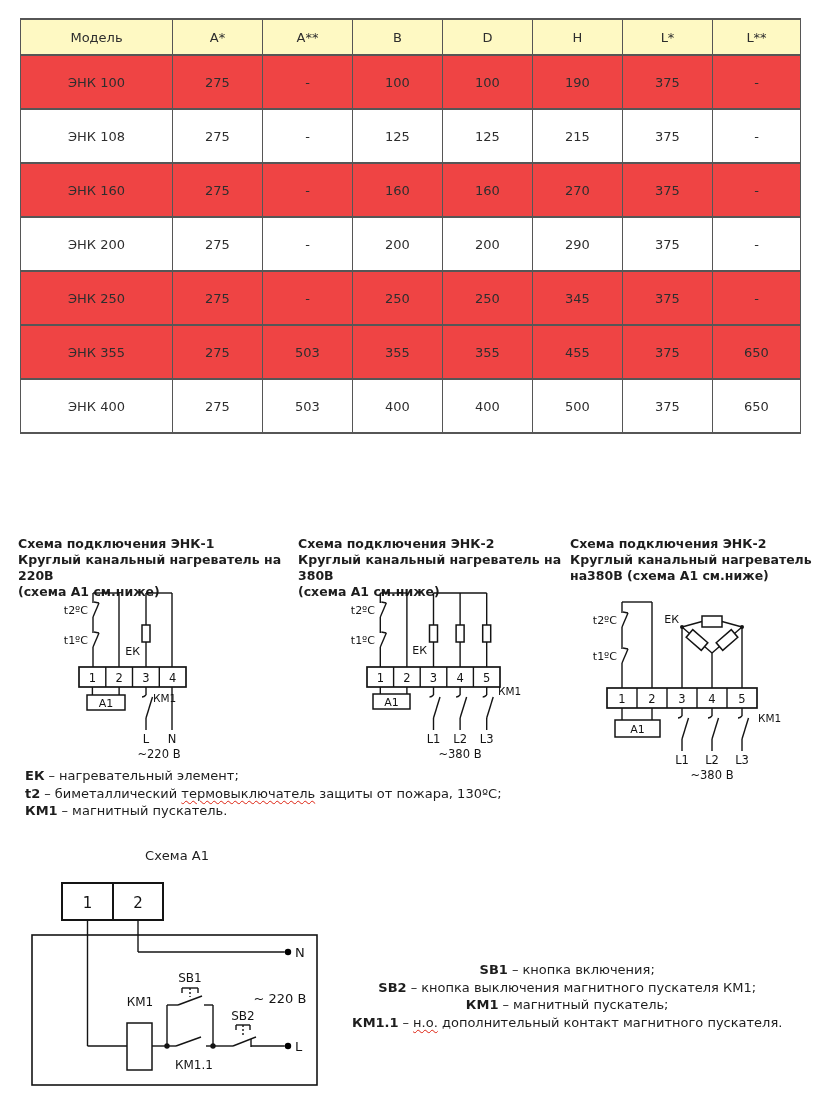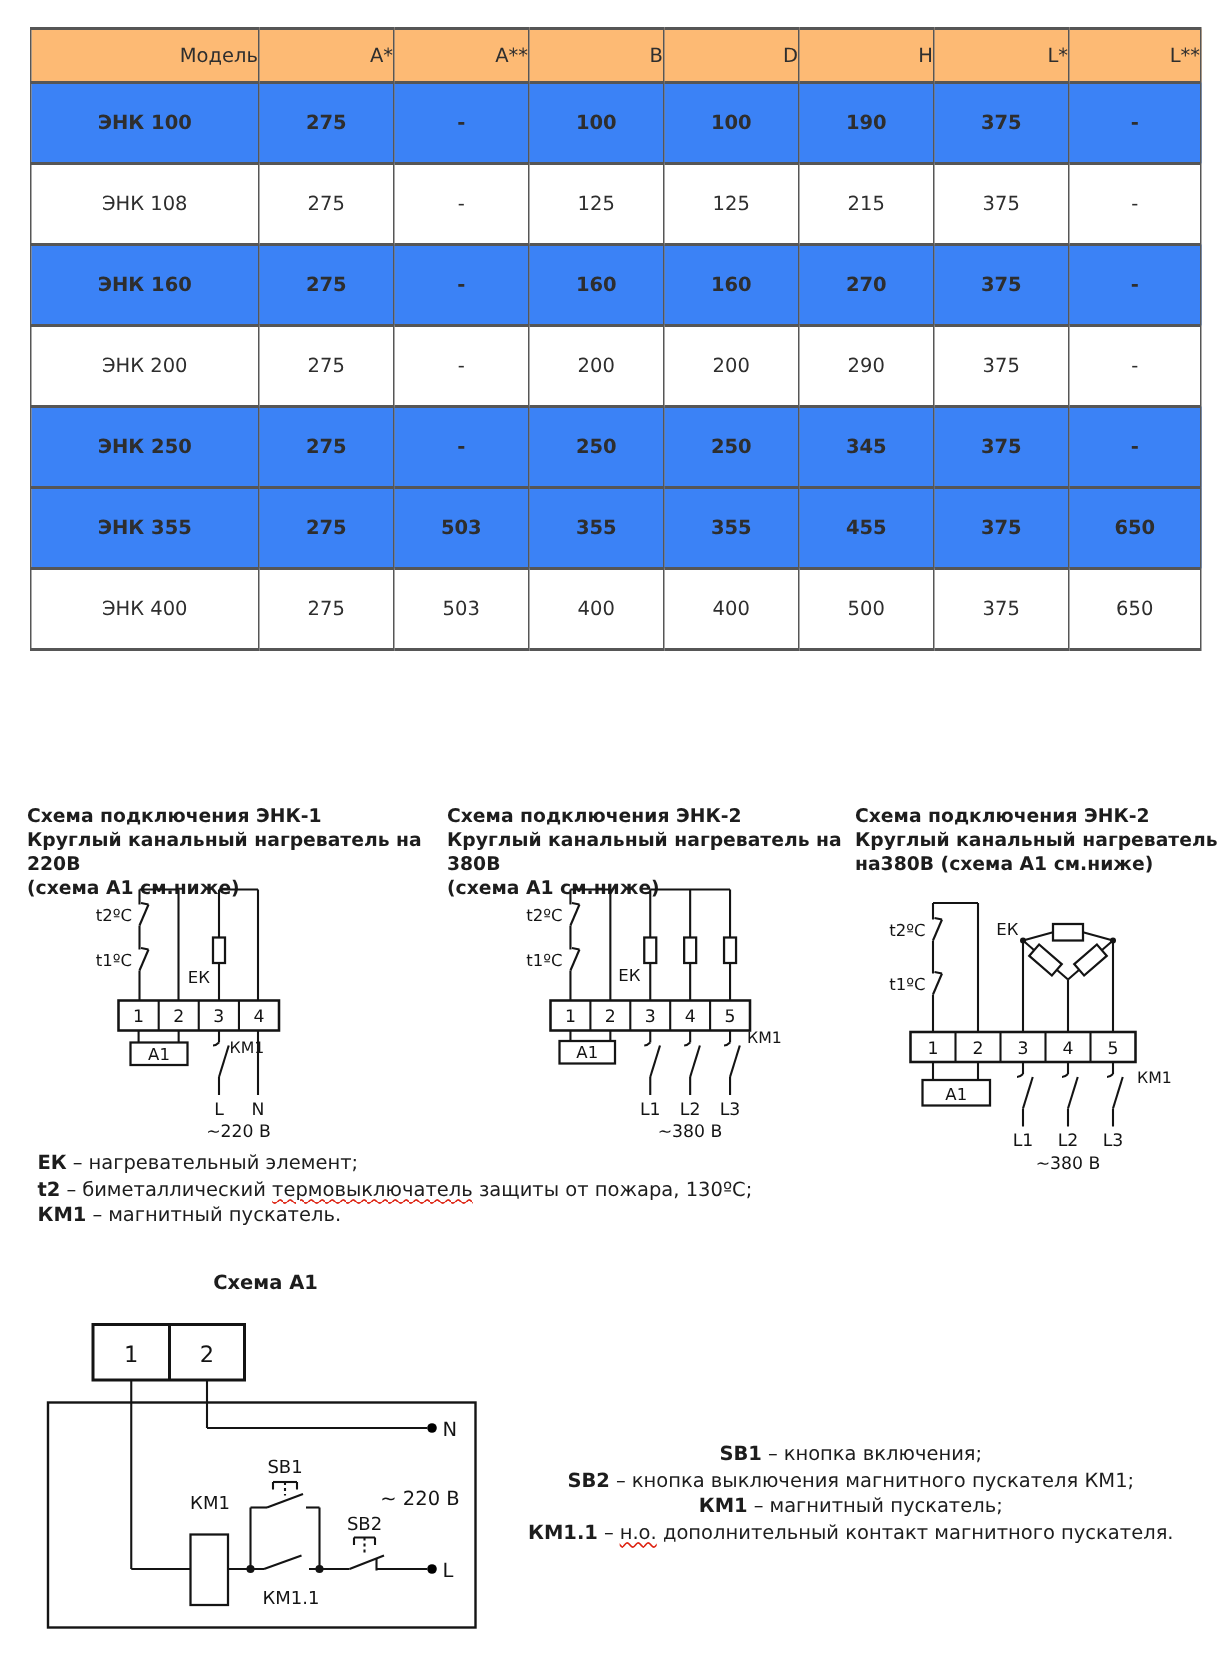--- a/index.html
+++ b/index.html
@@ -14,23 +14,23 @@
     position:absolute; left:20px; top:18px; width:780px;
     border-collapse:collapse; table-layout:fixed;
     font-size:13px; color:#2e2e2e;
   }
   #spec-table th, #spec-table td {
     border:1px solid #565656;
     border-top-width:2px; border-bottom-width:2px;
     text-align:center; vertical-align:middle;
     font-weight:400; padding:0;
   }
-  #spec-table th { height:36px; background:#fdba74;text-align:right; }
+  #spec-table th { height:36px; background:#fef9c3; }
   #spec-table td { height:54px; background:#fff; }
-  #spec-table tr.shaded td { background:#3b82f6;font-weight:bold; }
+  #spec-table tr.shaded td { background:#ef4444; }
   
   .diagram-title {
     position:absolute; text-align:left; font-weight:700;
     font-size:12.5px; line-height:16px; color:#1d1d1d;
   }
   #title-enk1 { left:18px;  top:536px; width:284px; }
   #title-enk2 { left:298px; top:536px; width:266px; }
   #title-enk3 { left:570px; top:536px; width:248px; }
   
   svg { position:absolute; overflow:visible; }
@@ -51,21 +51,21 @@
   #a1-legend     { left:352px; top:961px;text-align:center; }
   .legend b { font-weight:700; }
   .legend .sep { margin:0 4px; }
   .misspell {
     text-decoration-line:underline; text-decoration-style:wavy;
     text-decoration-color:#dd2211; text-decoration-thickness:1px;
     text-underline-offset:2px;
   }
   #a1-title {
     position:absolute; left:20px; top:848px; width:314px; text-align:center;
-    font-weight:700; font-size:13px; color:#1d1d1d;
+    font-weight:400; font-size:13px; color:#1d1d1d;
   }
   #svg-a1 text { font-size:12px; }
   #svg-a1 .big { font-size:15px; }
   #svg-a1 .volt { font-size:13px; }
 </style>
 </head>
 <body>
 
 <div id="page">
 

